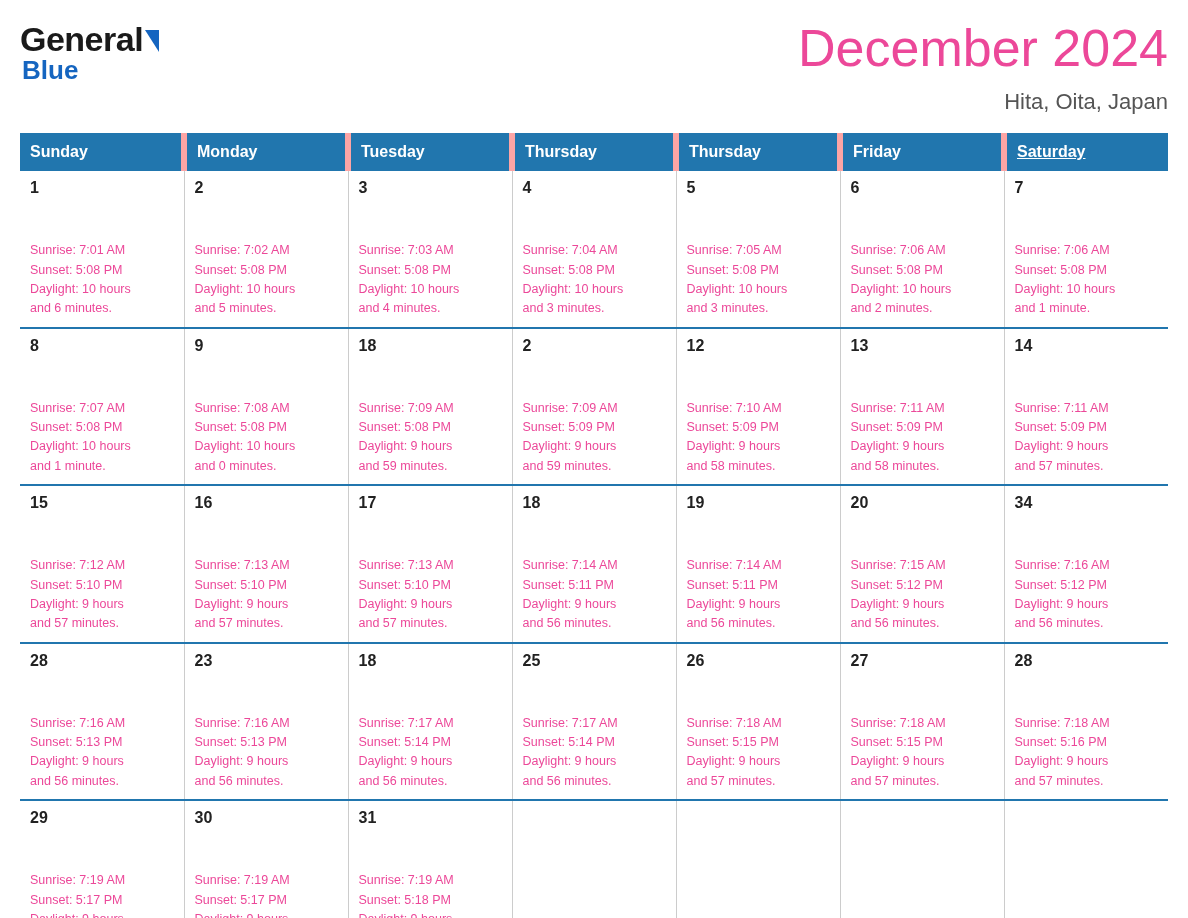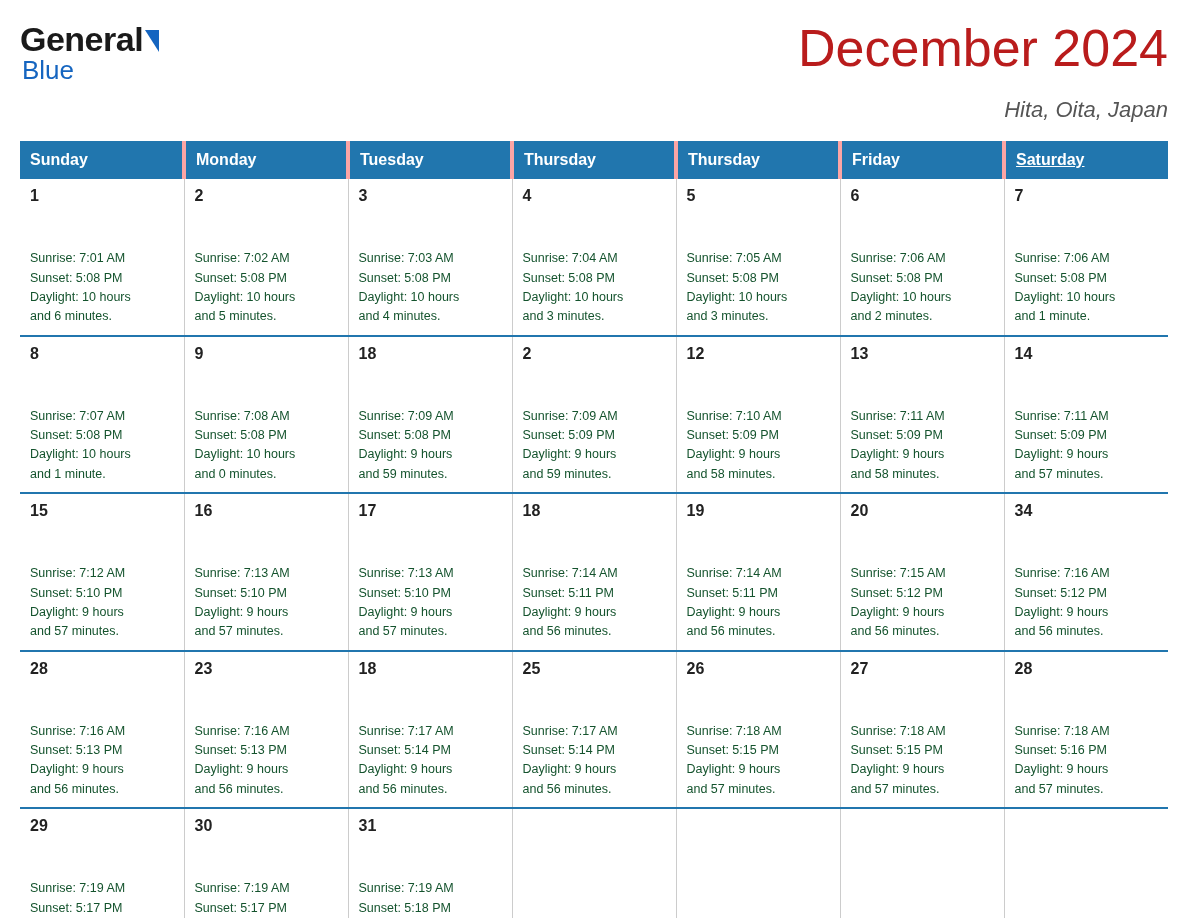--- a/index.html
+++ b/index.html
@@ -35,53 +35,52 @@
       width: 0;
       height: 0;
       border-left: 14px solid transparent;
       border-right: 0px solid transparent;
       border-top: 22px solid #1565c0;
       margin-left: 2px;
       margin-top: 2px;
     }
     .logo-blue {
       font-size: 26px;
-      font-weight: normal;
+      font-weight: bold;
       color: #1565c0;
       margin-top: -4px;
       margin-left: 2px;
     }
     .title-block {
       text-align: right;
     }
     .main-title {
       font-size: 52px;
       font-weight: normal;
-      color: #b91c1c;
+      color: #ec4899;
       line-height: 1.1;
     }
     .subtitle {
       font-size: 22px;
       color: #555;
-      margin-top: 20px;
-      font-style: italic;
+      margin-top: 12px;
     }
     table {
       width: 100%;
       border-collapse: collapse;
       table-layout: fixed;
     }
     thead th {
       background-color: #2176ae;
       color: #fff;
       font-size: 16px;
       font-weight: bold;
       padding: 10px 10px;
       text-align: left;
-      border-right: 4px solid #fca5a5;
+      border-right: 6px solid #fca5a5;
     }
     thead th:last-child {
       border-right: none;
       text-decoration: underline;
     }
     tbody tr {
       border-bottom: 2px solid #2176ae;
     }
     tbody td {
       vertical-align: top;
@@ -97,21 +96,21 @@
     }
     .day-number {
       font-size: 16px;
       font-weight: bold;
       color: #222;
       margin-bottom: 4px;
       display: block;
     }
     .day-info {
       font-size: 12.5px;
-      color: #14532d;
+      color: #ec4899;
       line-height: 1.55;
       margin-top: 44px;
     }
     .empty-cell {
       background: #fff;
     }
   </style>
 </head>
 <body>
 

